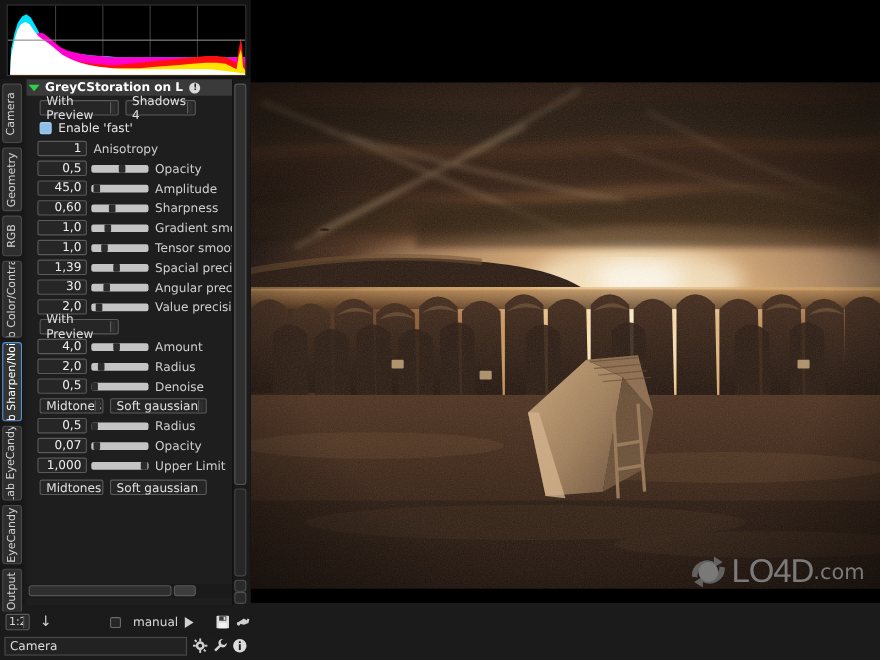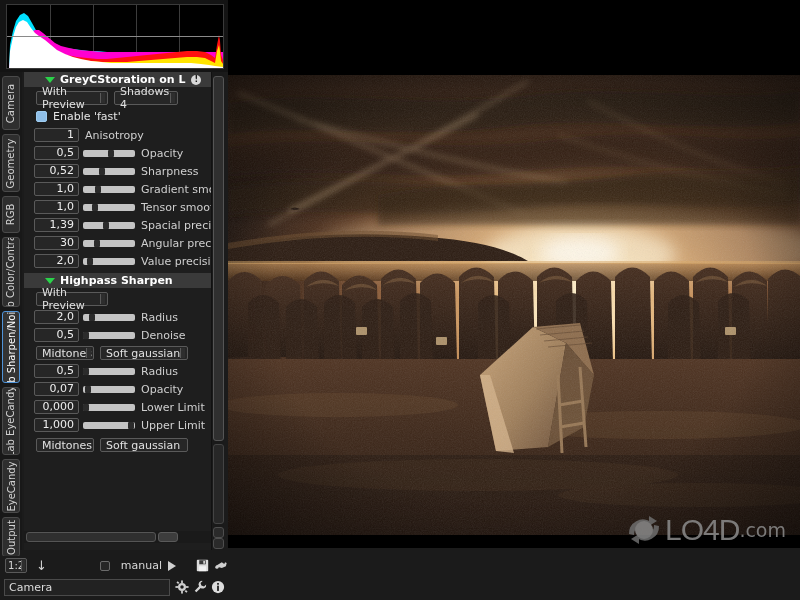--- a/index.html
+++ b/index.html
@@ -27,21 +27,21 @@
   .vtab span { display:block; white-space:nowrap;
     transform:rotate(-90deg); transform-origin:center center; }
   .vtab.sel { background:#343434; border-color:#4f93d8; color:#ffffff; }
 
   
   #panel { position:absolute; left:24px; top:72px; width:187px; height:478px;
     background:#1e1e1e; overflow:hidden; }
   #panel-inner { position:absolute; left:0; top:0; width:187px; }
 
   .sec-head { height:15px; background:#3a3a3a; display:flex; align-items:center;
-    padding-left:21px; margin-bottom:3px; color:#ffffff; font-weight:bold;
+    padding-left:2px; margin-bottom:3px; color:#ffffff; font-weight:bold;
     font-size:11px; }
   .tri { width:0; height:0; border-left:5px solid transparent;
     border-right:5px solid transparent; border-top:6px solid #2ad24a;
     margin-right:5px; flex:0 0 auto; }
   .sec-head .ttl { flex:0 0 auto; }
   .infoico { width:10px; height:10px; border-radius:50%; background:#d8d8d8;
     color:#1e1e1e; font-size:8px; font-weight:bold; line-height:10px;
     text-align:center; margin-left:6px; flex:0 0 auto; }
 
   .row { display:flex; align-items:center; height:16px; margin:0 0 2px 10px; }
@@ -84,21 +84,21 @@
     background:#2f2f2f; border:1px solid #555; border-radius:3px; }
   #hmore { position:absolute; left:158px; top:532px; width:20px; height:10px;
     background:#3d3d3d; border:1px solid #5a5a5a; border-radius:3px; }
 
   
   #canvas { position:absolute; left:228px; top:0; width:572px; height:548px;
     background:#000; overflow:hidden; }
   #photo { position:absolute; left:0; top:75px; width:572px; height:460px; }
 
   
-  #wm { position:absolute; right:14px; bottom:0; display:flex;
+  #wm { position:absolute; right:14px; bottom:10px; display:flex;
     align-items:center; opacity:.85; }
   #wm .wtext { color:#8c8c8c; font-size:30px; letter-spacing:-1px;
     font-family:"Liberation Sans", sans-serif; }
   #wm .wsmall { color:#8c8c8c; font-size:19px; }
 
   
   #botbar { position:absolute; left:0; top:556px; width:228px; height:19px;
     background:#1b1b1b; display:flex; align-items:center; }
   #statbar { position:absolute; left:0; top:576px; width:228px; height:22px;
     background:#1b1b1b; display:flex; align-items:center; }
@@ -216,23 +216,30 @@
       </div>
 
       <div class="row">
         <div class="valbox">0,5</div>
         <div class="sld">
             <div class="hnd" style="left:25px"></div>
           </div>
         <div class="slab">Opacity</div>
       </div>
 
-
-      <div class="row">
-        <div class="valbox">0,52</div>
+      <div class="row">
+        <div class="valbox">45,0</div>
+        <div class="sld">
+            <div class="hnd" style="left:2px"></div>
+          </div>
+        <div class="slab">Amplitude</div>
+      </div>
+
+      <div class="row">
+        <div class="valbox">0,60</div>
         <div class="sld">
             <div class="hnd" style="left:16px"></div>
           </div>
         <div class="slab">Sharpness</div>
       </div>
 
 
       <div class="row">
         <div class="valbox">1,0</div>
         <div class="sld">
@@ -267,32 +274,35 @@
 
       <div class="row">
         <div class="valbox">2,0</div>
         <div class="sld">
             <div class="hnd" style="left:4px"></div>
           </div>
         <div class="slab">Value precision</div>
       </div>
 
 
-      <div class="sec-head" style="margin-top:4px">
-        <div class="tri"></div>
-        <div class="ttl">Highpass Sharpen</div>
-      </div>
 
       <div class="row" style="margin-left:12px">
         <div class="combo" style="width:72px">
           <span>With Preview</span>
           <div class="grip"></div>
         </div>
       </div>
 
+      <div class="row">
+        <div class="valbox">4,0</div>
+        <div class="sld">
+            <div class="hnd" style="left:20px"></div>
+          </div>
+        <div class="slab">Amount</div>
+      </div>
 
       <div class="row">
         <div class="valbox">2,0</div>
         <div class="sld">
             <div class="hnd" style="left:6px"></div>
           </div>
         <div class="slab">Radius</div>
       </div>
 
       <div class="row">
@@ -325,27 +335,20 @@
       </div>
 
       <div class="row">
         <div class="valbox">0,07</div>
         <div class="sld">
             <div class="hnd" style="left:2px"></div>
           </div>
         <div class="slab">Opacity</div>
       </div>
 
-      <div class="row">
-        <div class="valbox">0,000</div>
-        <div class="sld">
-            <div class="hnd" style="left:0px"></div>
-          </div>
-        <div class="slab">Lower Limit</div>
-      </div>
 
       <div class="row">
         <div class="valbox">1,000</div>
         <div class="sld">
             <div class="hnd" style="left:45px"></div>
           </div>
         <div class="slab">Upper Limit</div>
       </div>
 
       <div class="row" style="margin-left:12px;margin-top:4px">

